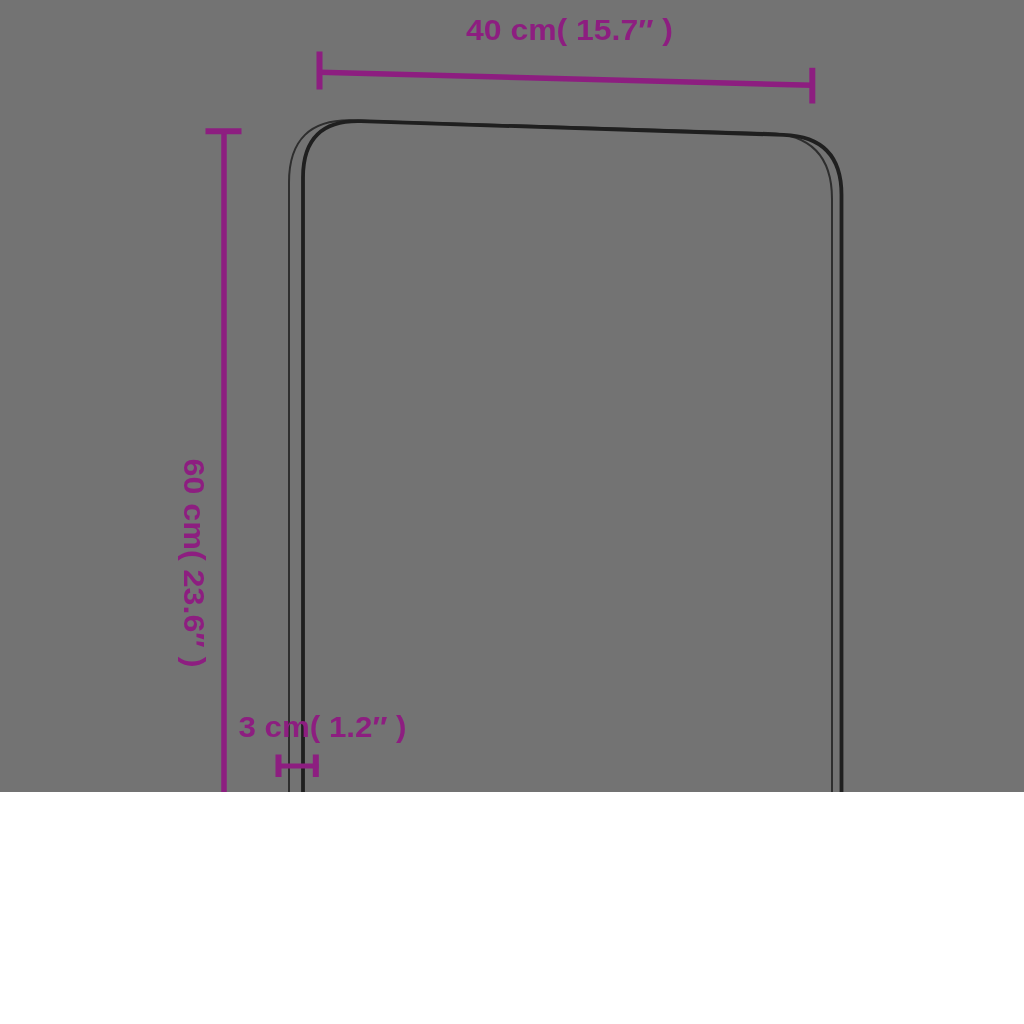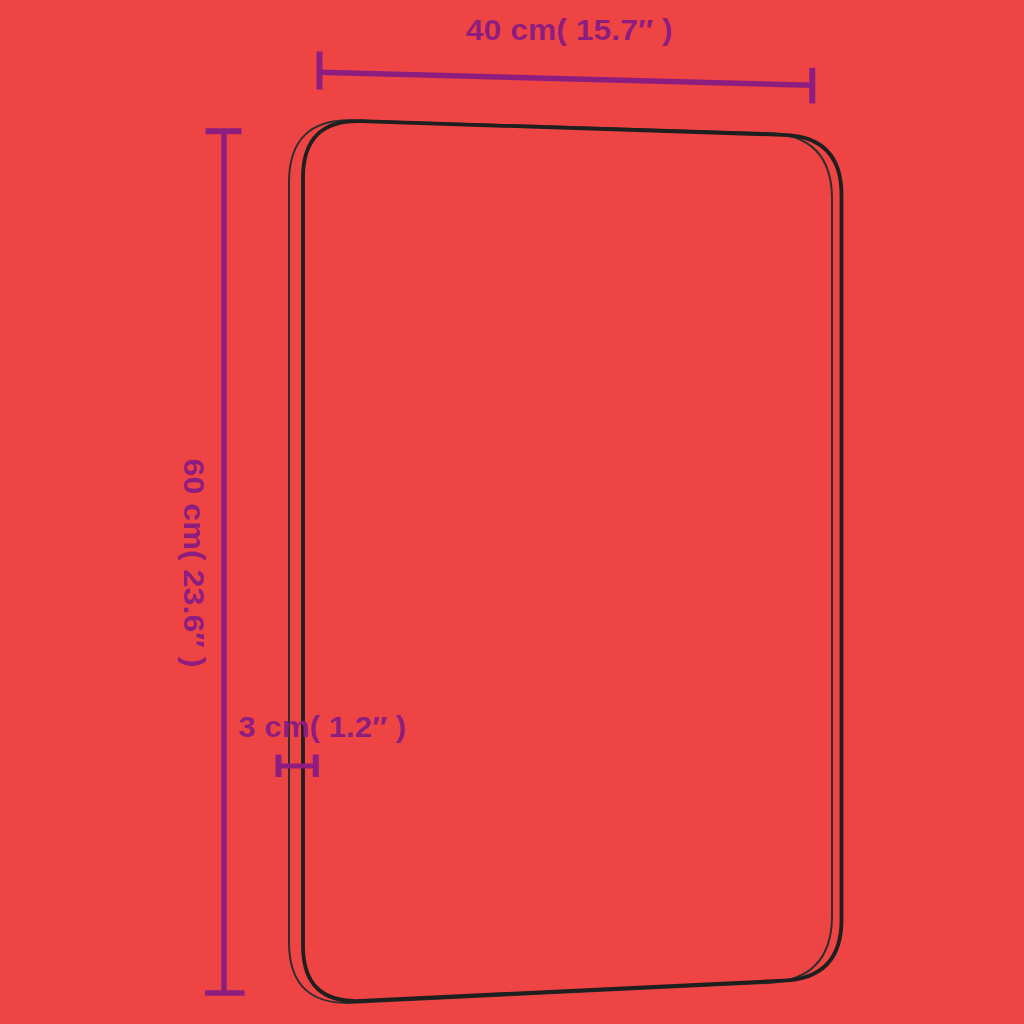--- a/index.html
+++ b/index.html
@@ -1,16 +1,16 @@
 <!DOCTYPE html>
 <html><head>
 <meta charset="utf-8">
 <style>
   html,body{margin:0;padding:0;background:#ffffff;}
-  .stage{position:relative;width:1024px;height:1024px;background:#ef4444;overflow:hidden;}
+  .stage{position:relative;width:1024px;height:792px;background:#737373;overflow:hidden;}
   svg text{font-family:"Liberation Sans",sans-serif;font-weight:bold;}
 </style>
 </head>
 <body>
 
 <div class="stage">
 <svg width="1024" height="1024" viewBox="0 0 1024 1024" xmlns="http://www.w3.org/2000/svg">
 
   <path d="M 353.0 120.4 L 768.0 133.0 Q 832.0 135.0 832.0 199.0 L 832.0 915.8 Q 832.0 979.8 768.1 982.9 L 352.9 1002.8 Q 289.0 1005.9 289.0 941.9 L 289.0 182.4 Q 289.0 118.4 353.0 120.4 Z" fill="none" stroke="#2e2e2e" stroke-width="2"></path>
 

